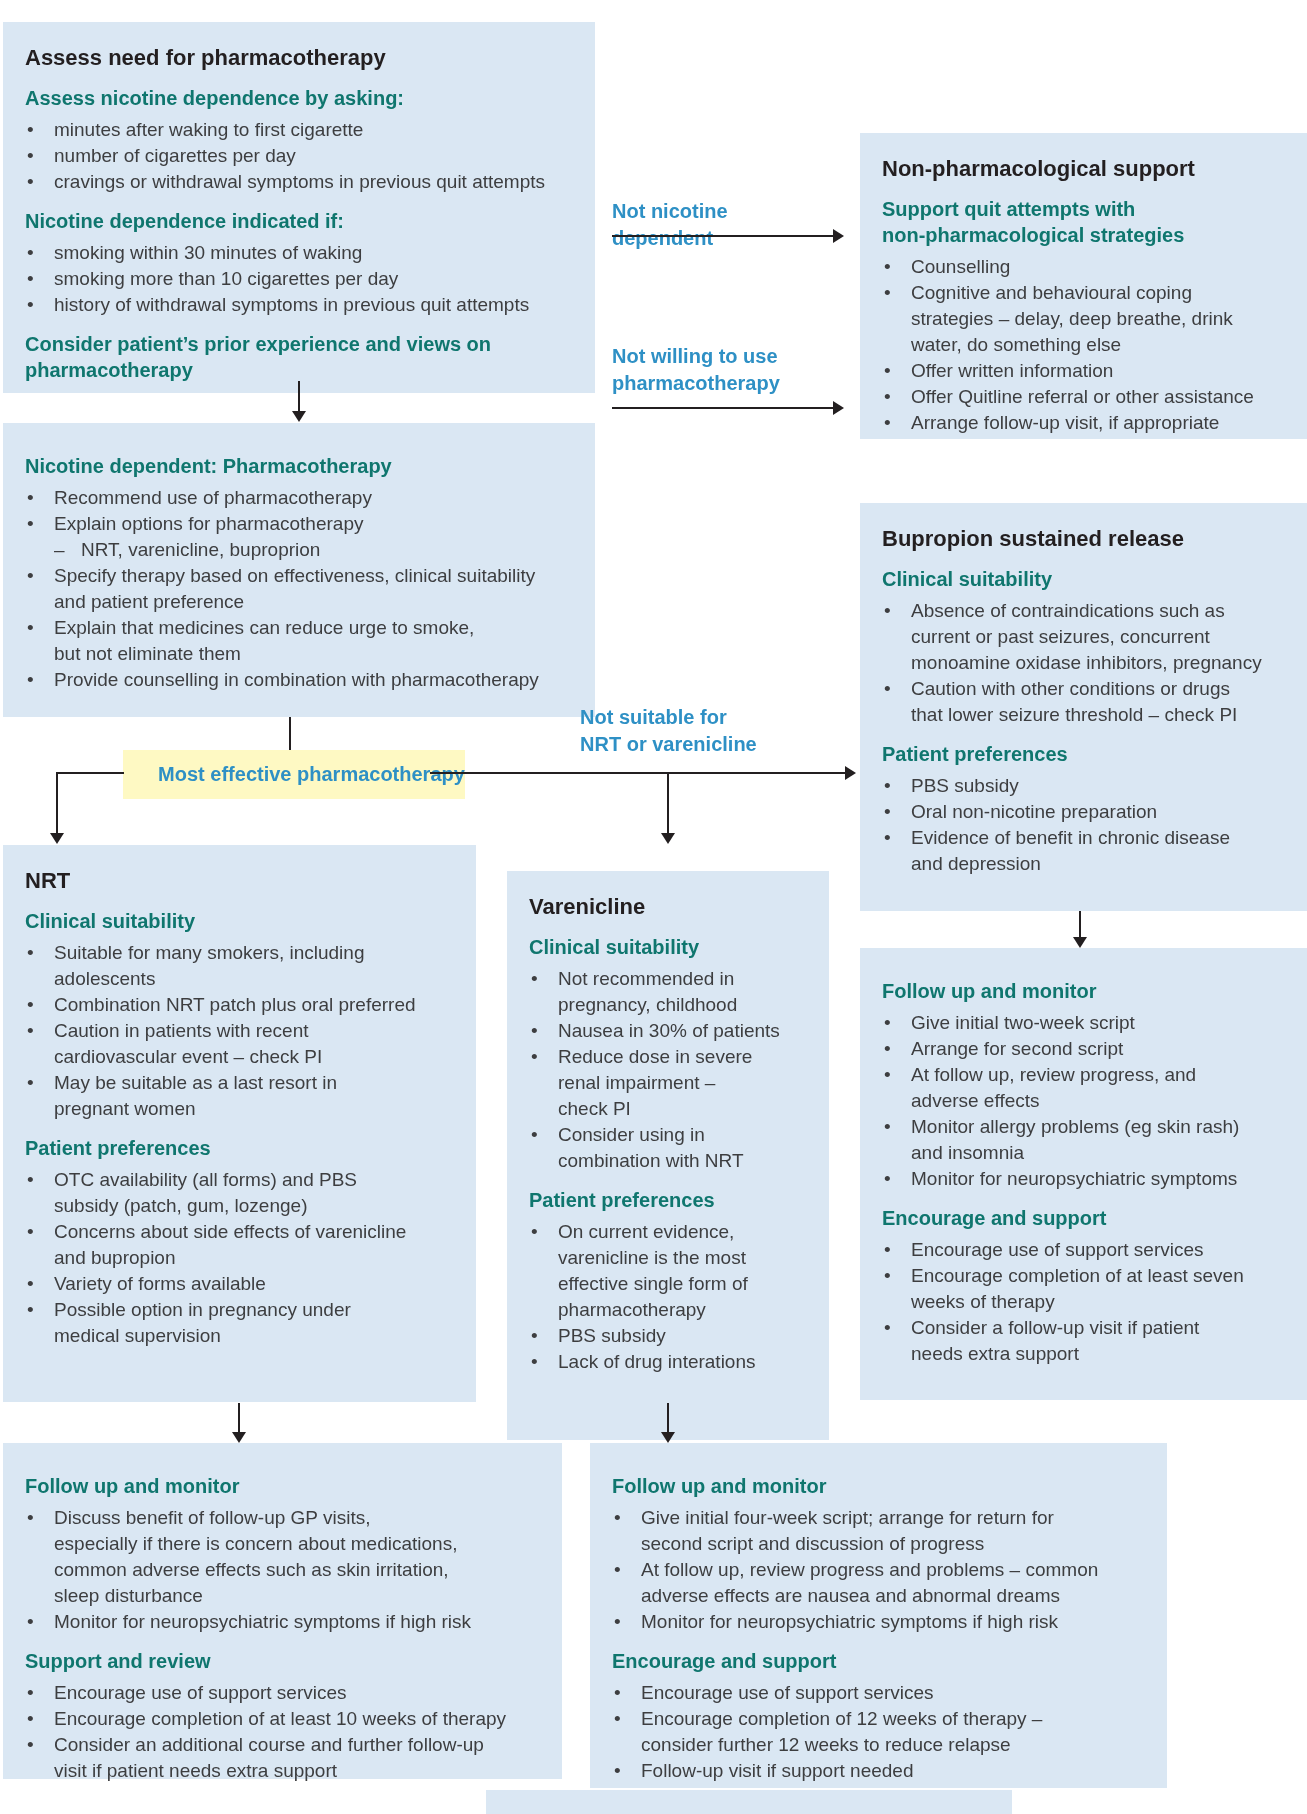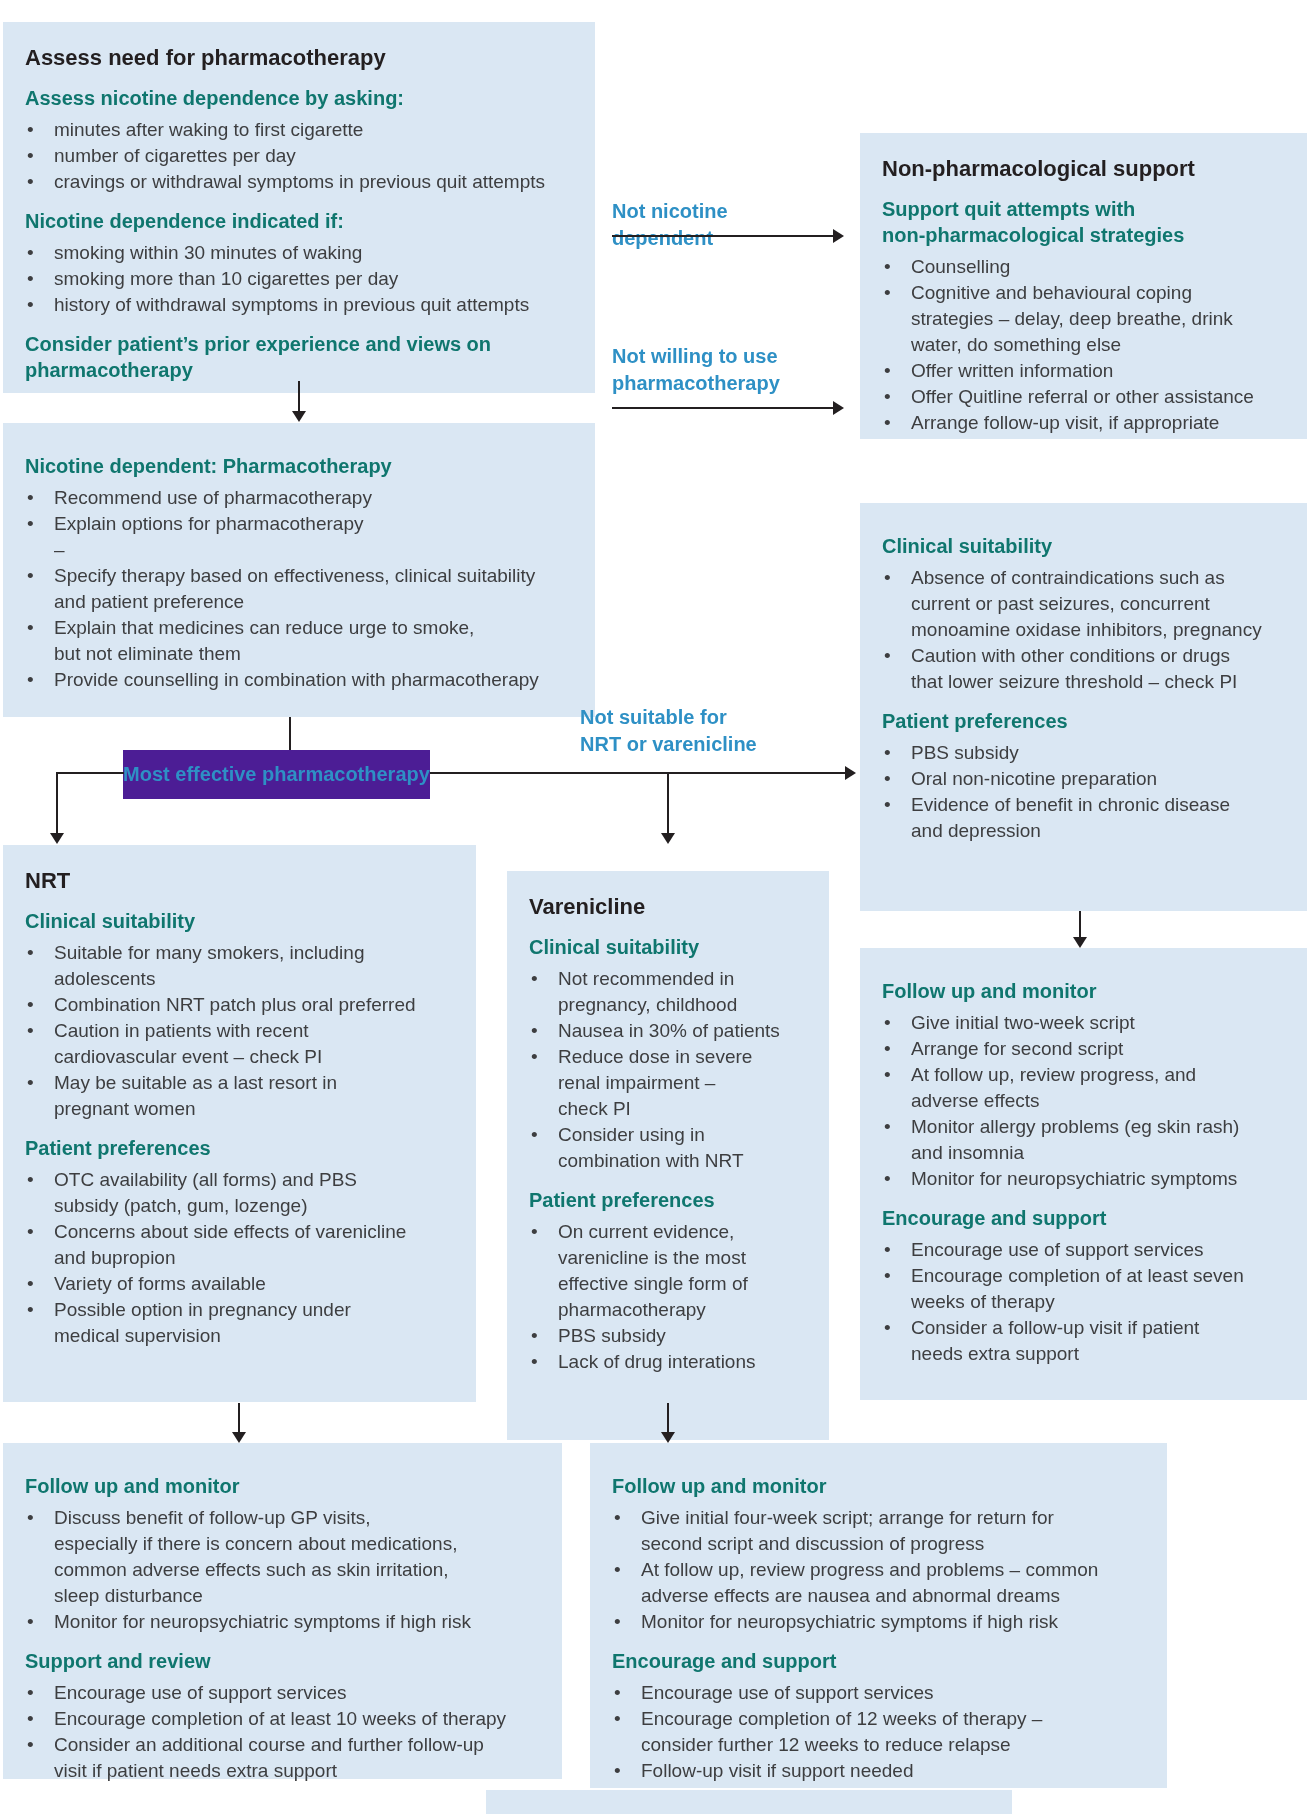--- a/index.html
+++ b/index.html
@@ -39,22 +39,22 @@
   #box-varenicline {left:507px;top:845px;  width:322px; height:569px;margin-top:26px;}
   #box-nonpharm    {left:860px;top:133px;  width:447px; height:306px;}
   #box-bupropion   {left:860px;top:503px;  width:447px; height:408px;}
   #box-followbup   {left:860px;top:948px;  width:447px; height:452px;}
   #box-bottomleft  {left:3px;  top:1443px; width:559px; height:336px;}
   #box-bottomright {left:590px;top:1443px; width:577px; height:345px;}
   #box-stub        {left:486px;top:1790px; width:526px; height:24px; padding:0;}
   
   #decision-box{
     position:absolute;left:123px;top:750px;width:307px;height:49px;
-    background:#4c1d95;display:flex;align-items:center;justify-content:center;
-    font-size:20px;font-weight:bold;color:#2e90c5;text-align:center;
+    background:#fef9c3;display:flex;align-items:center;justify-content:center;
+    font-size:20px;font-weight:bold;color:#2e90c5;text-align:center;padding-left:35px;
   }
   
   .line{position:absolute;background:#231f20;}
   .arrow-down{position:absolute;width:0;height:0;
     border-left:7px solid transparent;border-right:7px solid transparent;
     border-top:11px solid #231f20;}
   .arrow-right{position:absolute;width:0;height:0;
     border-top:7px solid transparent;border-bottom:7px solid transparent;
     border-left:11px solid #231f20;}
   
@@ -107,20 +107,21 @@
       <div class="item">
         <span class="mk">•</span>
         <span class="tx">Recommend use of pharmacotherapy</span>
       </div>
       <div class="item">
         <span class="mk">•</span>
         <span class="tx">Explain options for pharmacotherapy</span>
       </div>
       <div class="item dash">
         <span class="mk">–</span>
+        <span class="tx">NRT, varenicline, buproprion</span>
       </div>
       <div class="item">
         <span class="mk">•</span>
         <span class="tx">Specify therapy based on effectiveness, clinical suitability
 and patient preference</span>
       </div>
       <div class="item">
         <span class="mk">•</span>
         <span class="tx">Explain that medicines can reduce urge to smoke,
 but not eliminate them</span>
@@ -151,20 +152,21 @@
       <div class="item">
         <span class="mk">•</span>
         <span class="tx">Offer Quitline referral or other assistance</span>
       </div>
       <div class="item">
         <span class="mk">•</span>
         <span class="tx">Arrange follow-up visit, if appropriate</span>
       </div>
     </div>
   <div class="box" id="box-bupropion">
+      <div class="box-title">Bupropion sustained release</div>
       <div class="sec-head">Clinical suitability</div>
       <div class="item">
         <span class="mk">•</span>
         <span class="tx">Absence of contraindications such as
 current or past seizures, concurrent
 monoamine oxidase inhibitors, pregnancy</span>
       </div>
       <div class="item">
         <span class="mk">•</span>
         <span class="tx">Caution with other conditions or drugs

